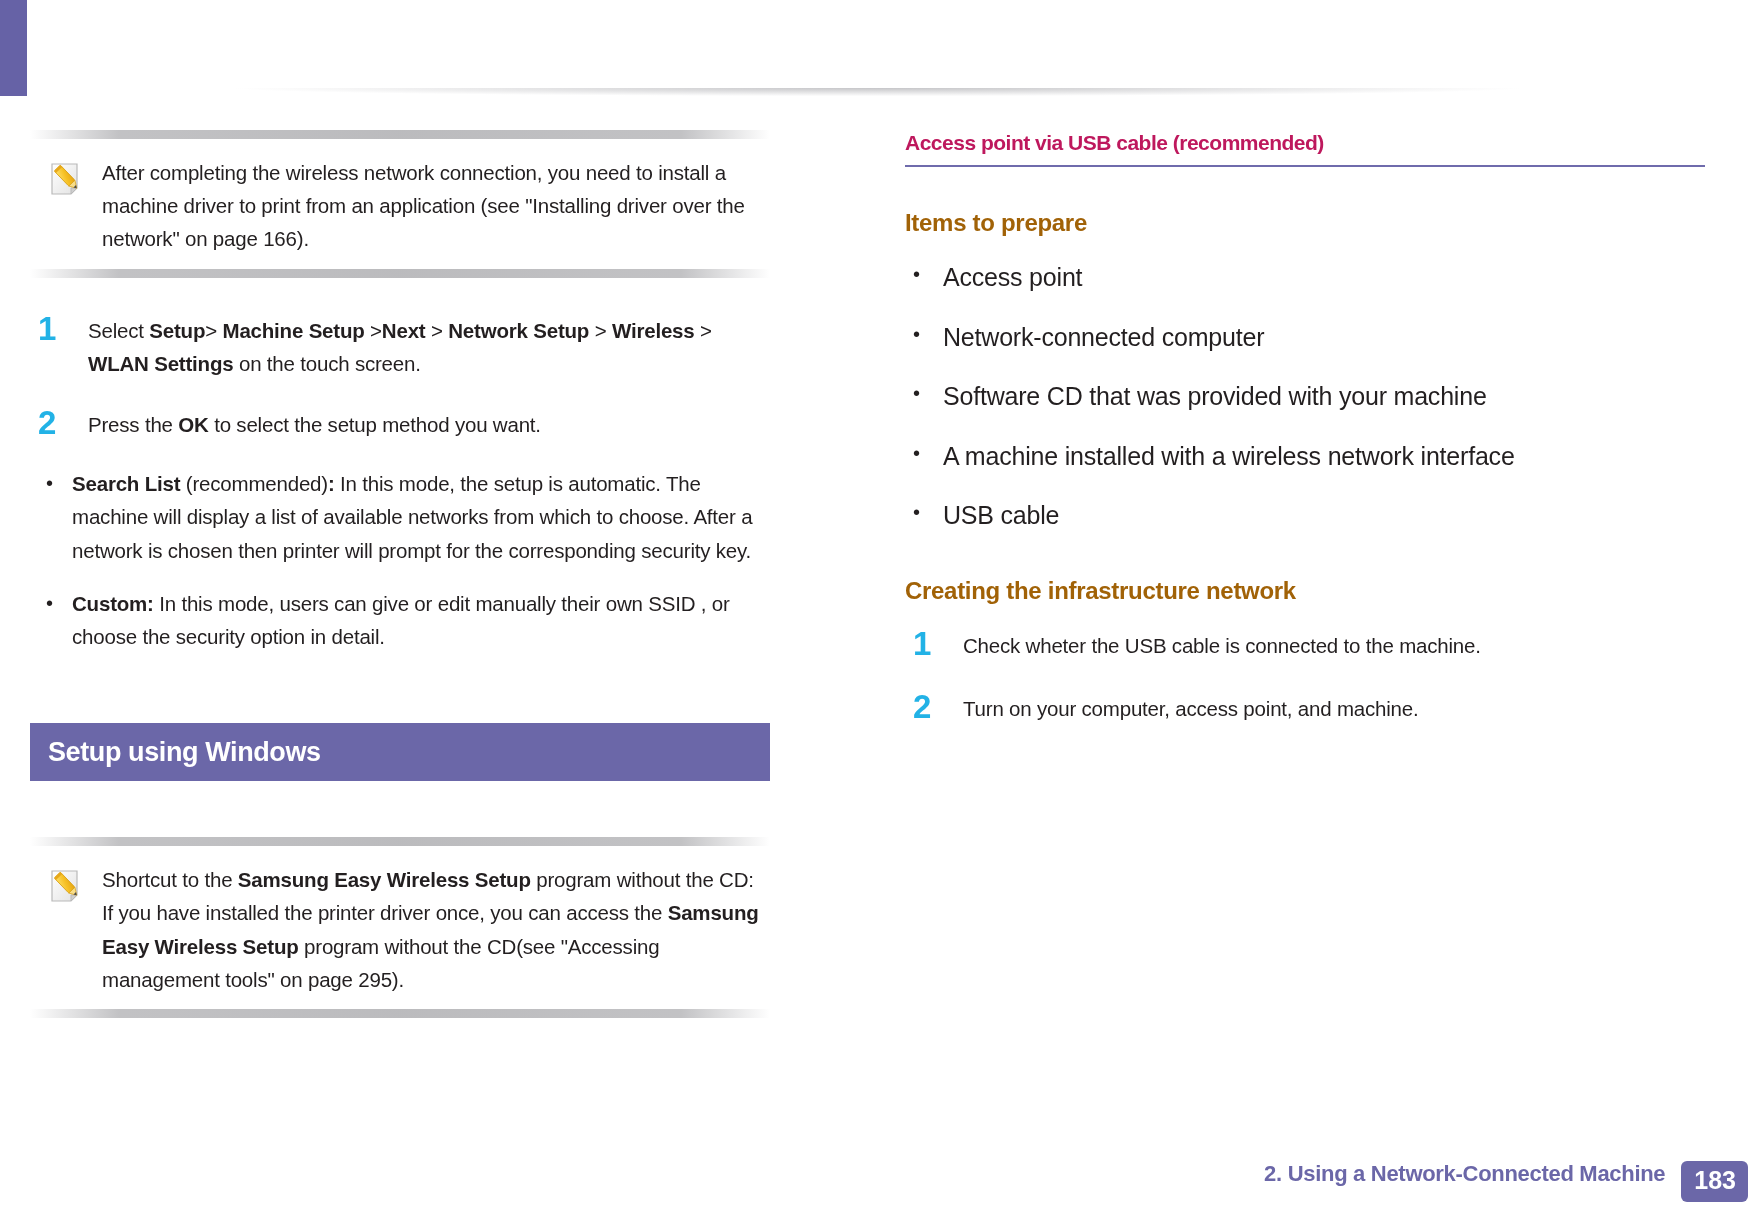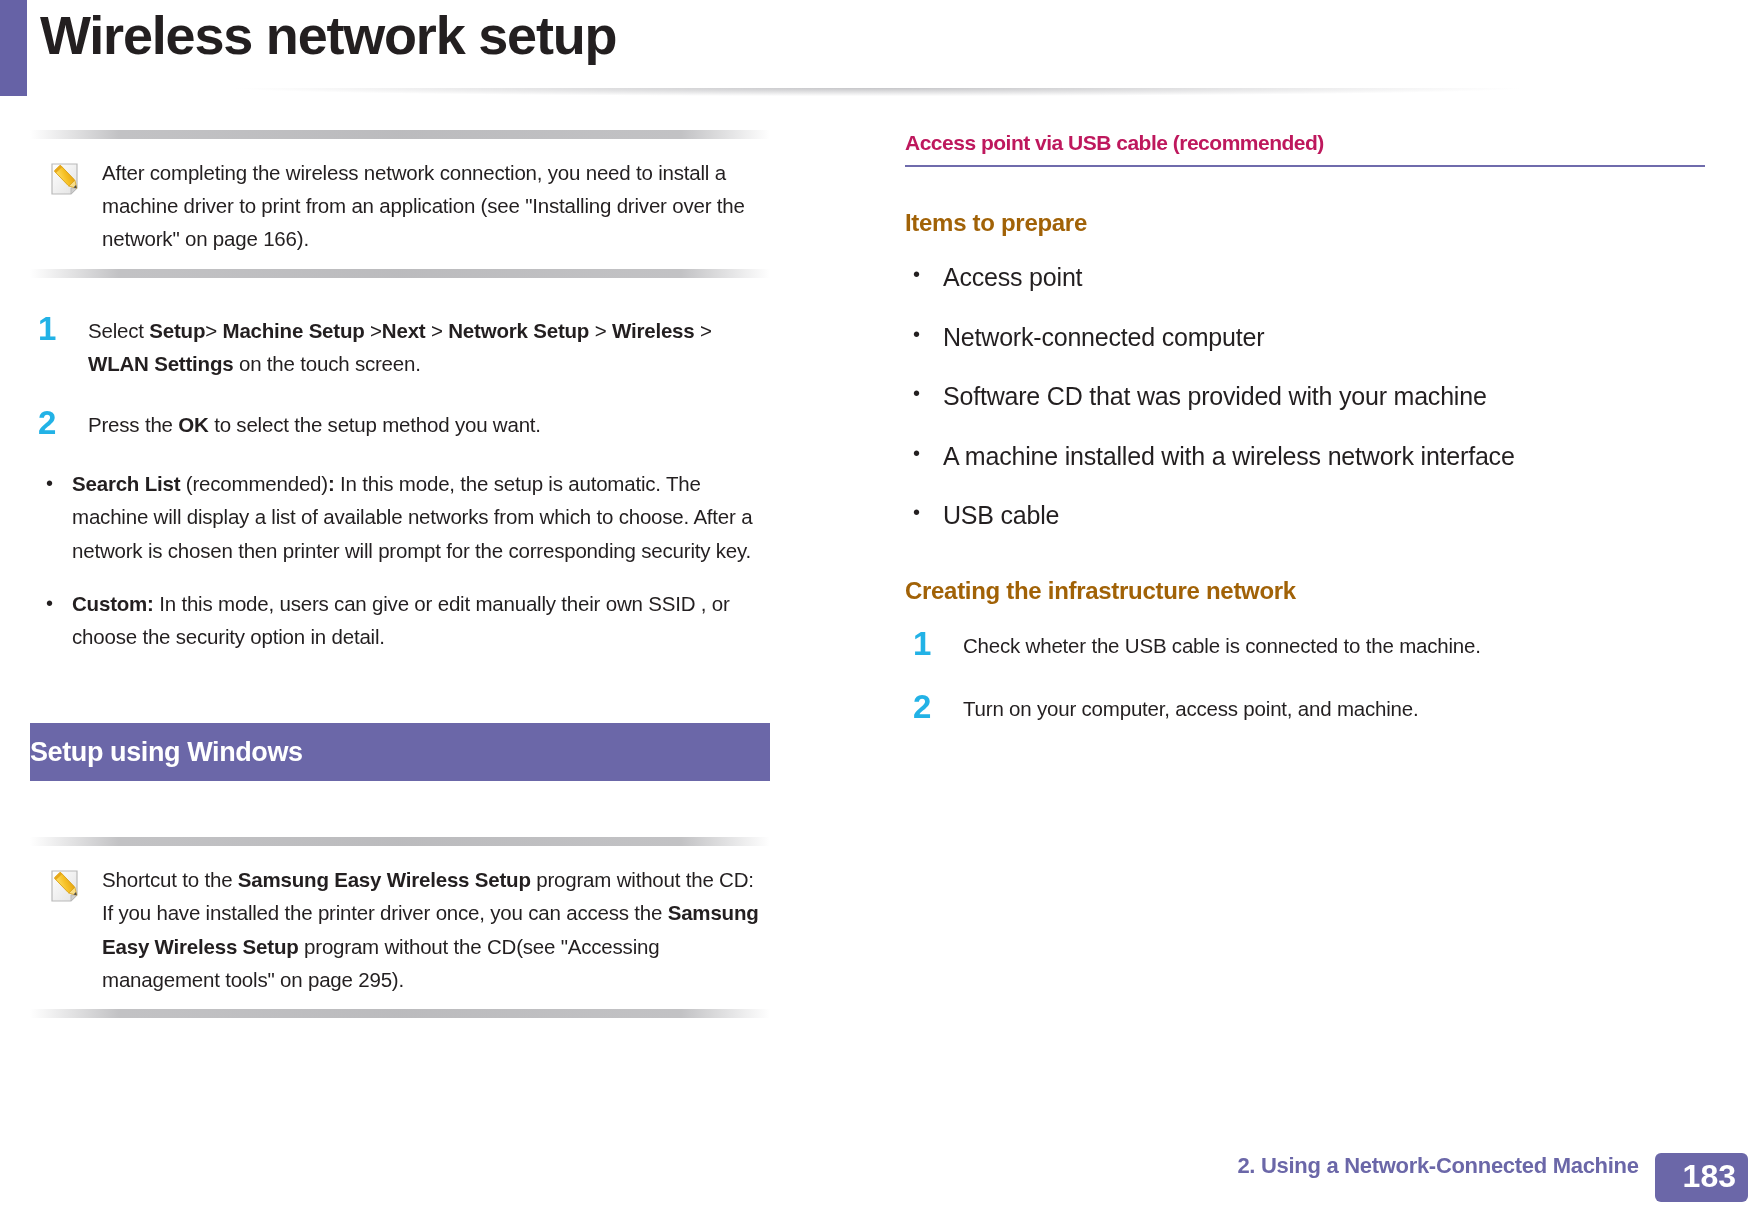--- a/index.html
+++ b/index.html
@@ -145,20 +145,21 @@
 
   
   .section-banner {
     margin-top: 70px;
     width: 740px;
     height: 58px;
     background: #6b67a8;
     display: flex;
     align-items: center;
     box-sizing: border-box;
+    padding-left: 18px;
   }
   .section-banner-label {
     color: #ffffff;
     font-size: 27px;
     font-weight: bold;
     letter-spacing: -0.4px;
   }
 
   
   .h2-wrap { margin-bottom: 4px; }
@@ -216,37 +217,36 @@
   }
   .footer-label {
     font-size: 22px;
     font-weight: bold;
     color: #6b67a8;
     letter-spacing: -0.3px;
   }
   .footer-page {
     background: #6b67a8;
     color: #ffffff;
-    font-size: 32px;
+    font-size: 25px;
     font-weight: bold;
     border-radius: 6px;
-    padding: 5px 12px 7px 28px;
+    padding: 5px 12px 7px 13px;
     min-width: 52px;
     text-align: center;
     box-sizing: border-box;
   }
 
   b, strong { font-weight: bold; }
 </style>
 </head>
 <body>
 
 <div class="page-header">
   <div class="header-accent-bar"></div>
-  <div class="page-title">Wireless network setup</div>
   <div class="header-divider"></div>
 </div>
 
 <div class="col col-left">
 
   <div class="note-box">
     <div class="note-rule top"></div>
     <div class="note-body">
       <span class="note-icon">
         <svg width="34" height="38" viewBox="0 0 34 38" xmlns="http://www.w3.org/2000/svg">

